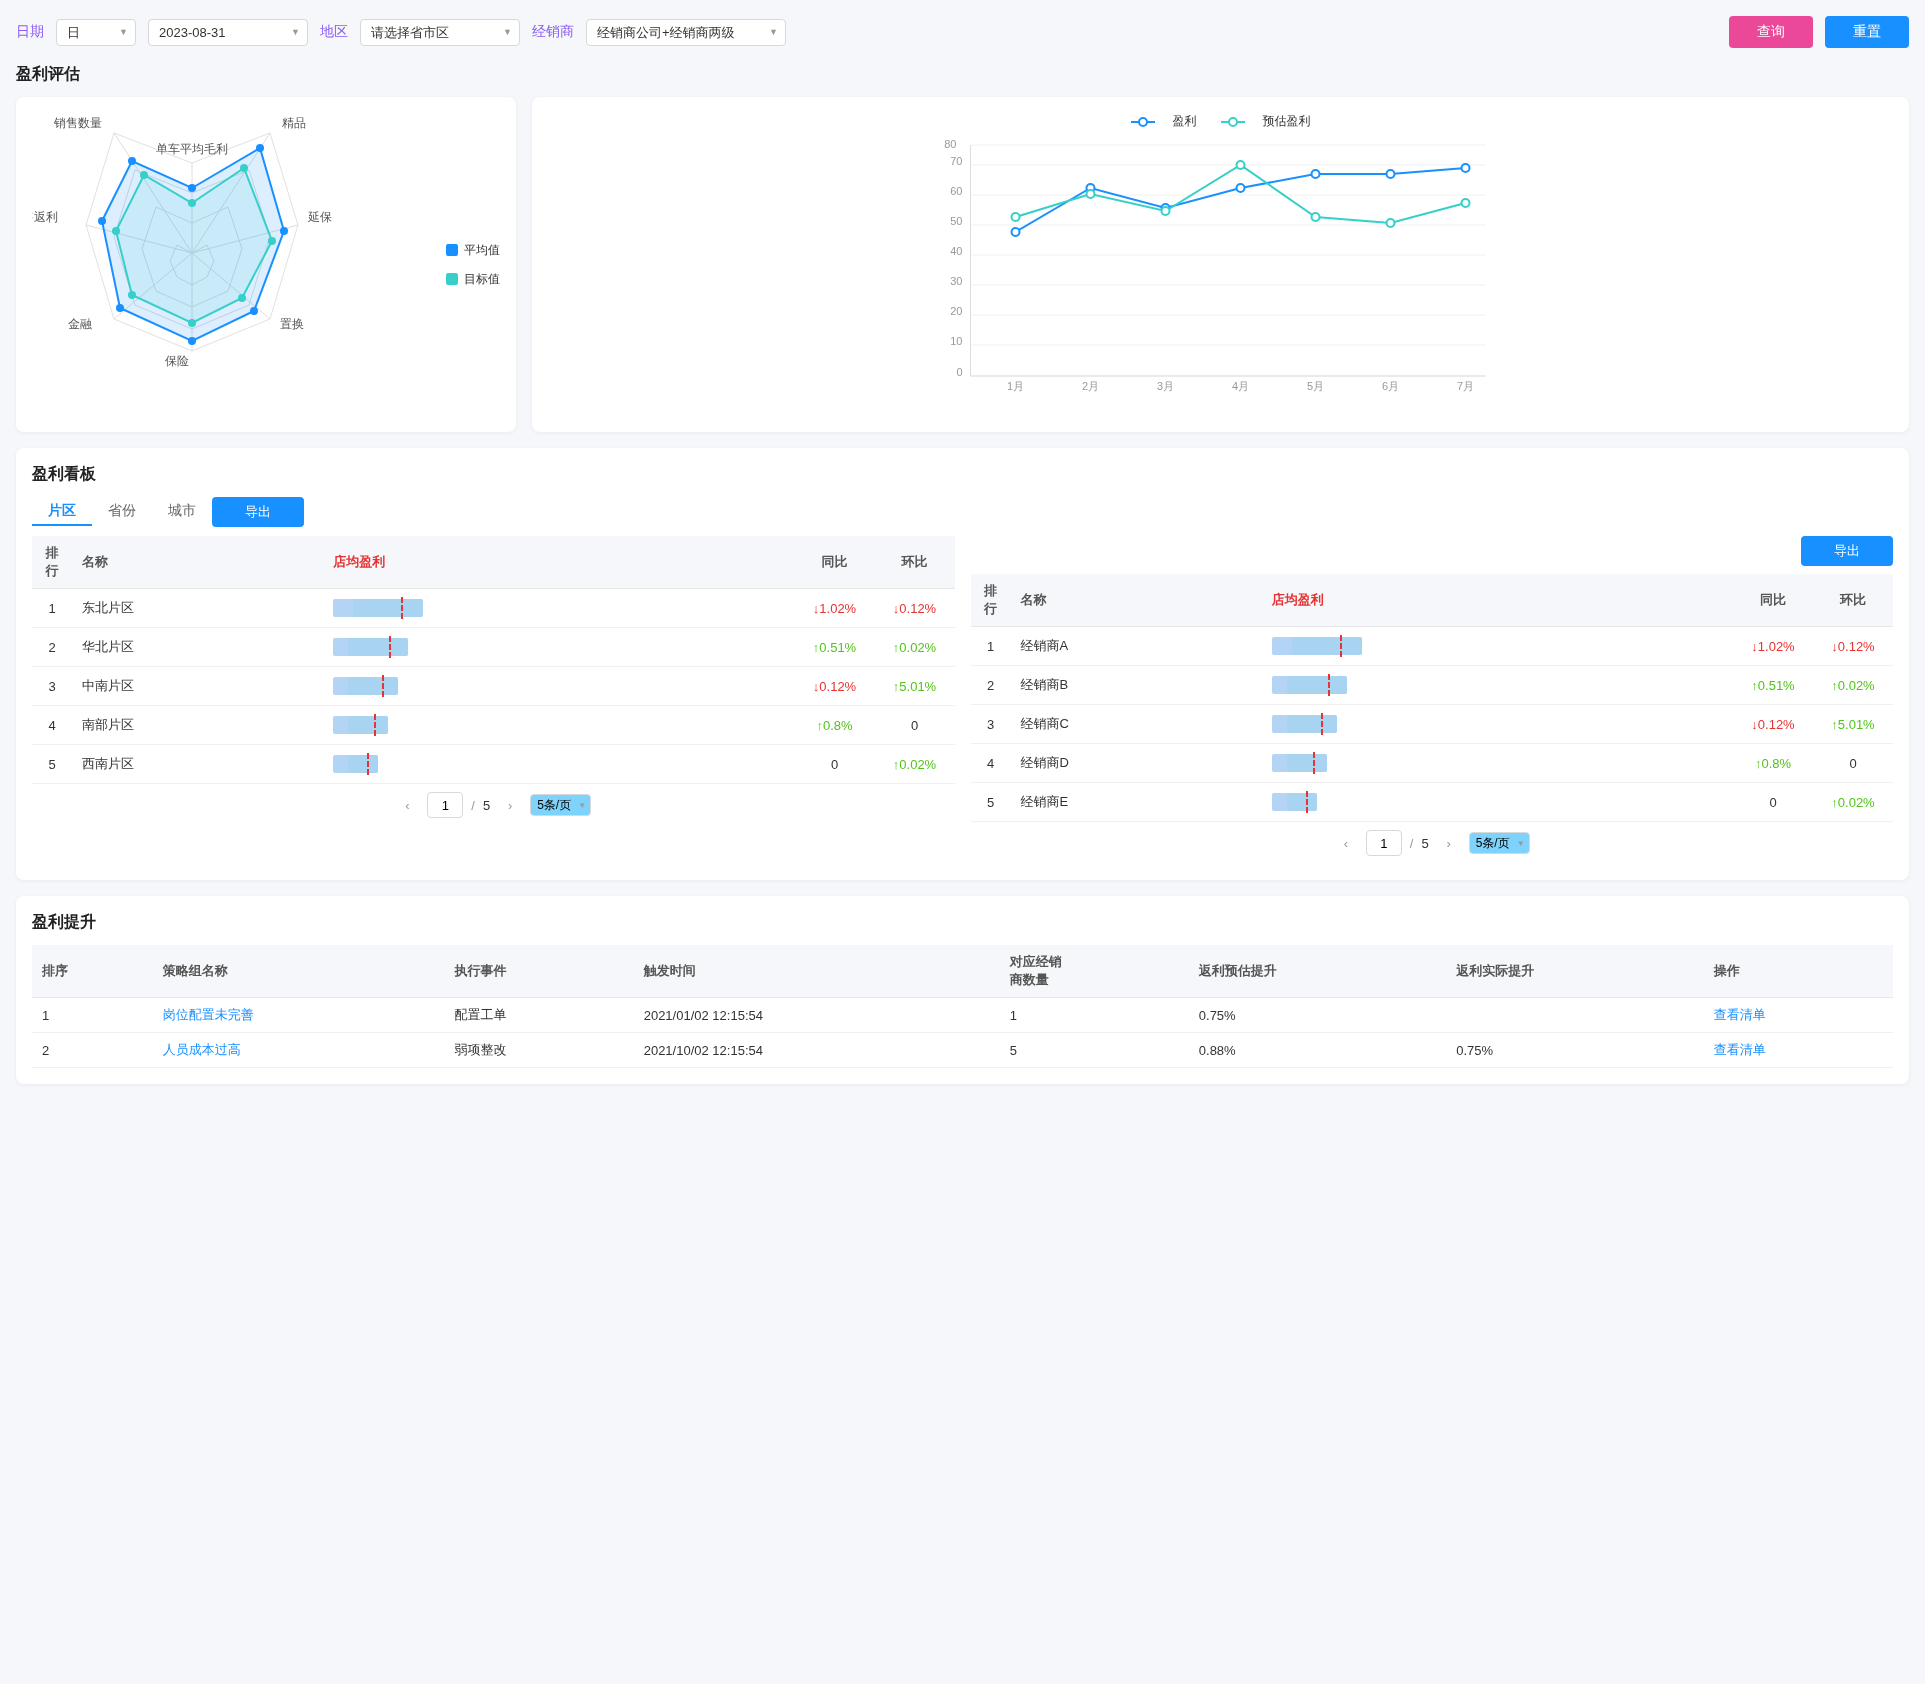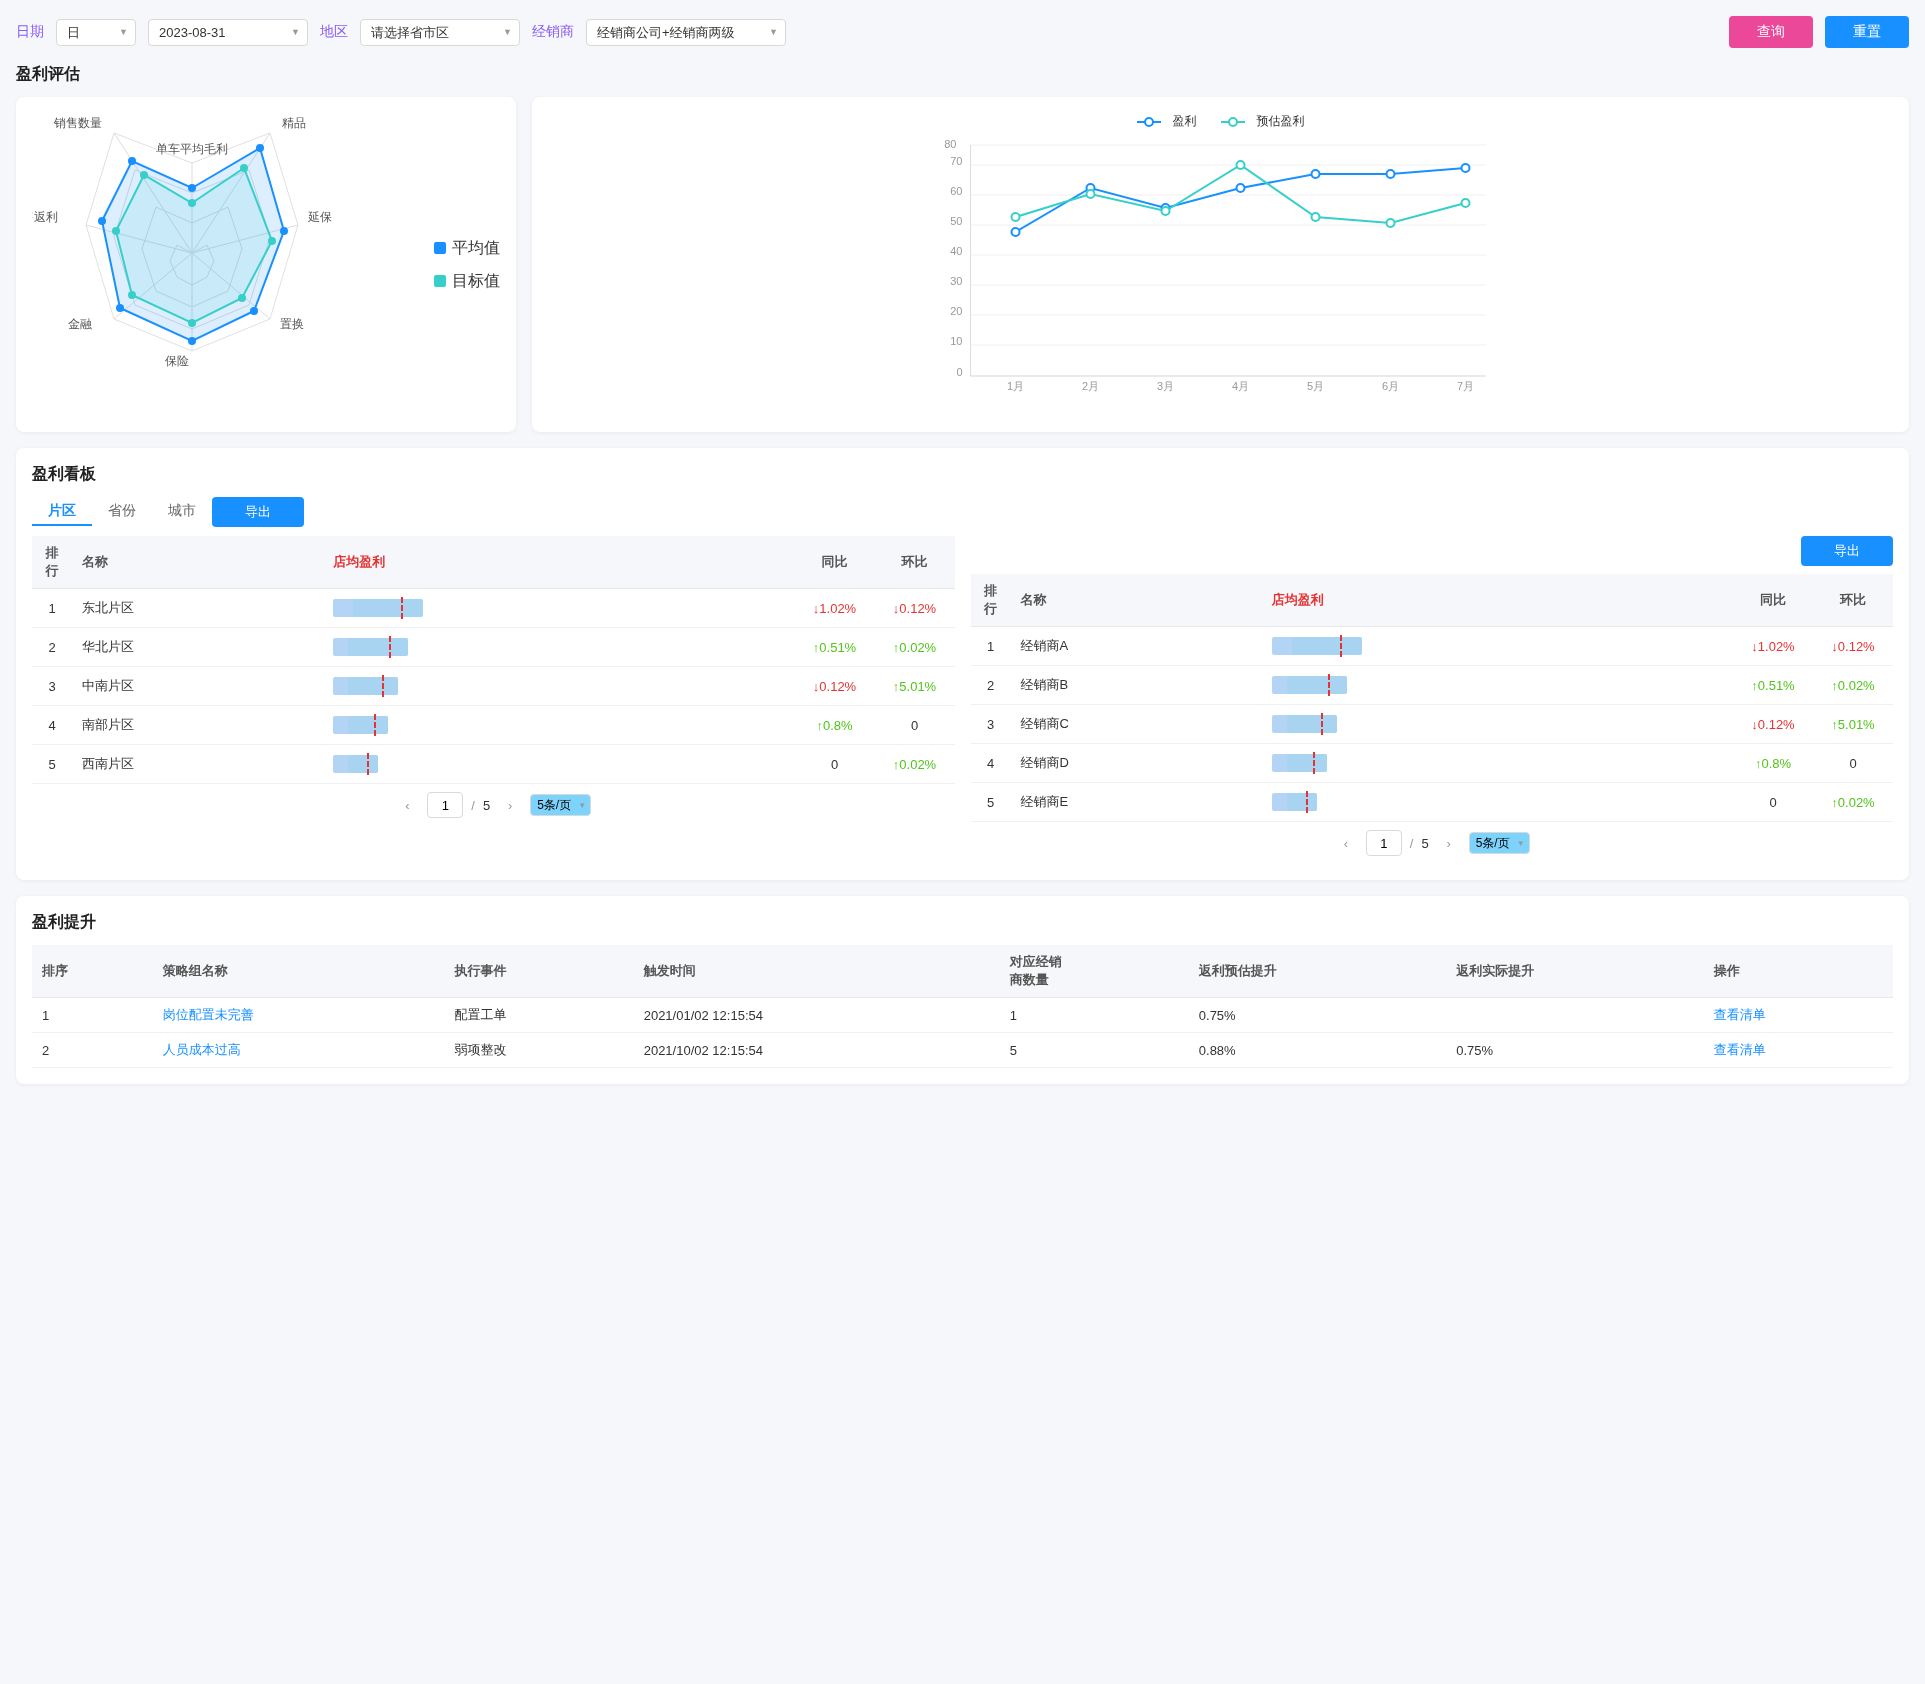--- a/index.html
+++ b/index.html
@@ -19,32 +19,32 @@
     .btn-query { background: #ec4899; color: #fff; border: none; border-radius: 4px; padding: 7px 28px; font-size: 14px; cursor: pointer; }
     .btn-reset { background: #1890ff; color: #fff; border: none; border-radius: 4px; padding: 7px 28px; font-size: 14px; cursor: pointer; }
 
     
     .section-title { font-size: 16px; font-weight: bold; color: #222; margin-bottom: 12px; }
 
     
     .charts-row { display: flex; gap: 16px; margin-bottom: 16px; }
     .radar-card { flex: 0 0 500px; background: #fff; border-radius: 8px; padding: 16px; box-shadow: 0 1px 4px rgba(0,0,0,0.06); }
     .line-card { flex: 1; background: #fff; border-radius: 8px; padding: 16px; box-shadow: 0 1px 4px rgba(0,0,0,0.06); }
-    .legend-item { display: flex; align-items: center; gap: 6px; font-size: 16px; }
+    .legend-item { display: flex; align-items: center; gap: 6px; font-size: 12px; }
     .legend-dot { width: 12px; height: 12px; border-radius: 2px; }
     .legend-blue { background: #1890ff; }
     .legend-teal { background: #36cfc9; }
 
     
     .radar-area { display: flex; align-items: center; gap: 16px; }
     .radar-svg-container { flex: 1; }
 
     
     .line-legend { display: flex; gap: 24px; justify-content: center; margin-bottom: 8px; }
-    .line-legend-item { display: flex; align-items: center; gap: 6px; font-size: 12px; }
+    .line-legend-item { display: flex; align-items: center; gap: 12px; font-size: 12px; }
 
     
     .profit-board { background: #fff; border-radius: 8px; padding: 16px; margin-bottom: 16px; box-shadow: 0 1px 4px rgba(0,0,0,0.06); }
     .board-header { display: flex; align-items: center; justify-content: flex-start; margin-bottom: 9px; }
     .tabs { display: flex; gap: 0; }
     .tab { padding: 4px 16px; font-size: 14px; cursor: pointer; color: #666; border-bottom: 2px solid transparent; }
     .tab.active { color: #1890ff; border-bottom: 2px solid #1890ff; font-weight: bold; }
     .board-tables { display: flex; gap: 16px; }
     .board-table-wrap { flex: 1; }
     .btn-export { background: #1890ff; color: #fff; border: none; border-radius: 4px; padding: 6px 33px; font-size: 13px; cursor: pointer; }

